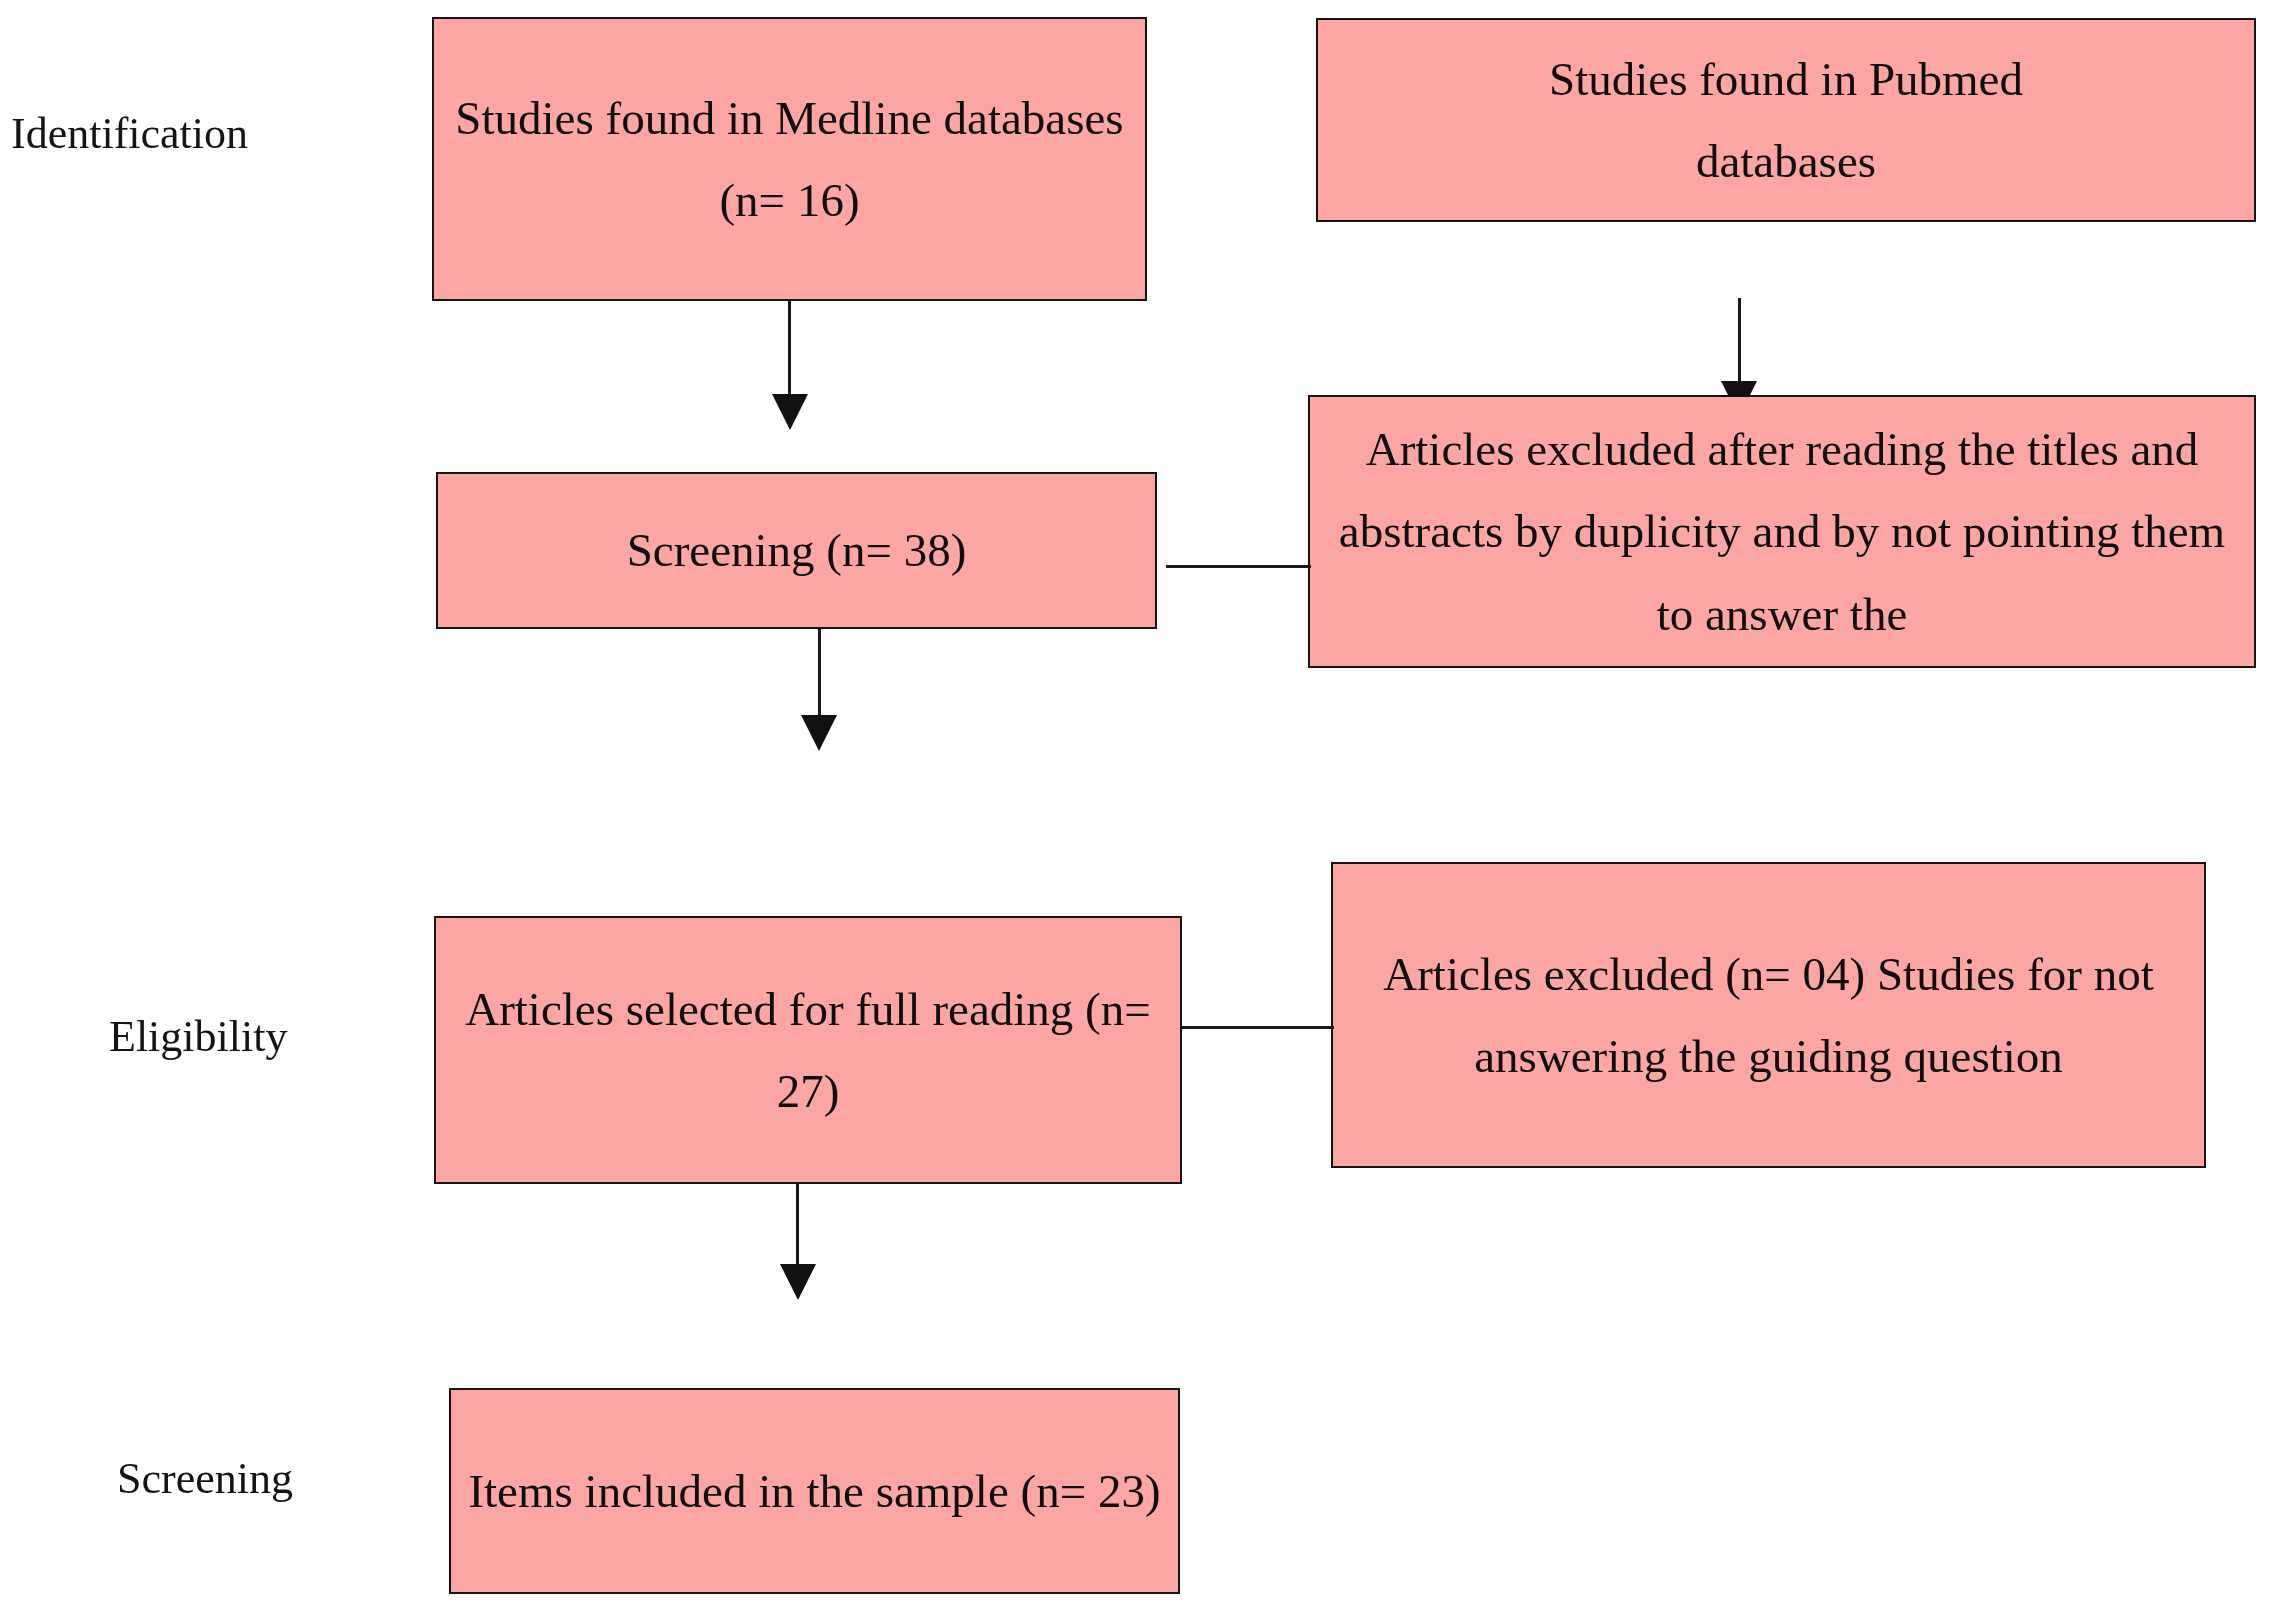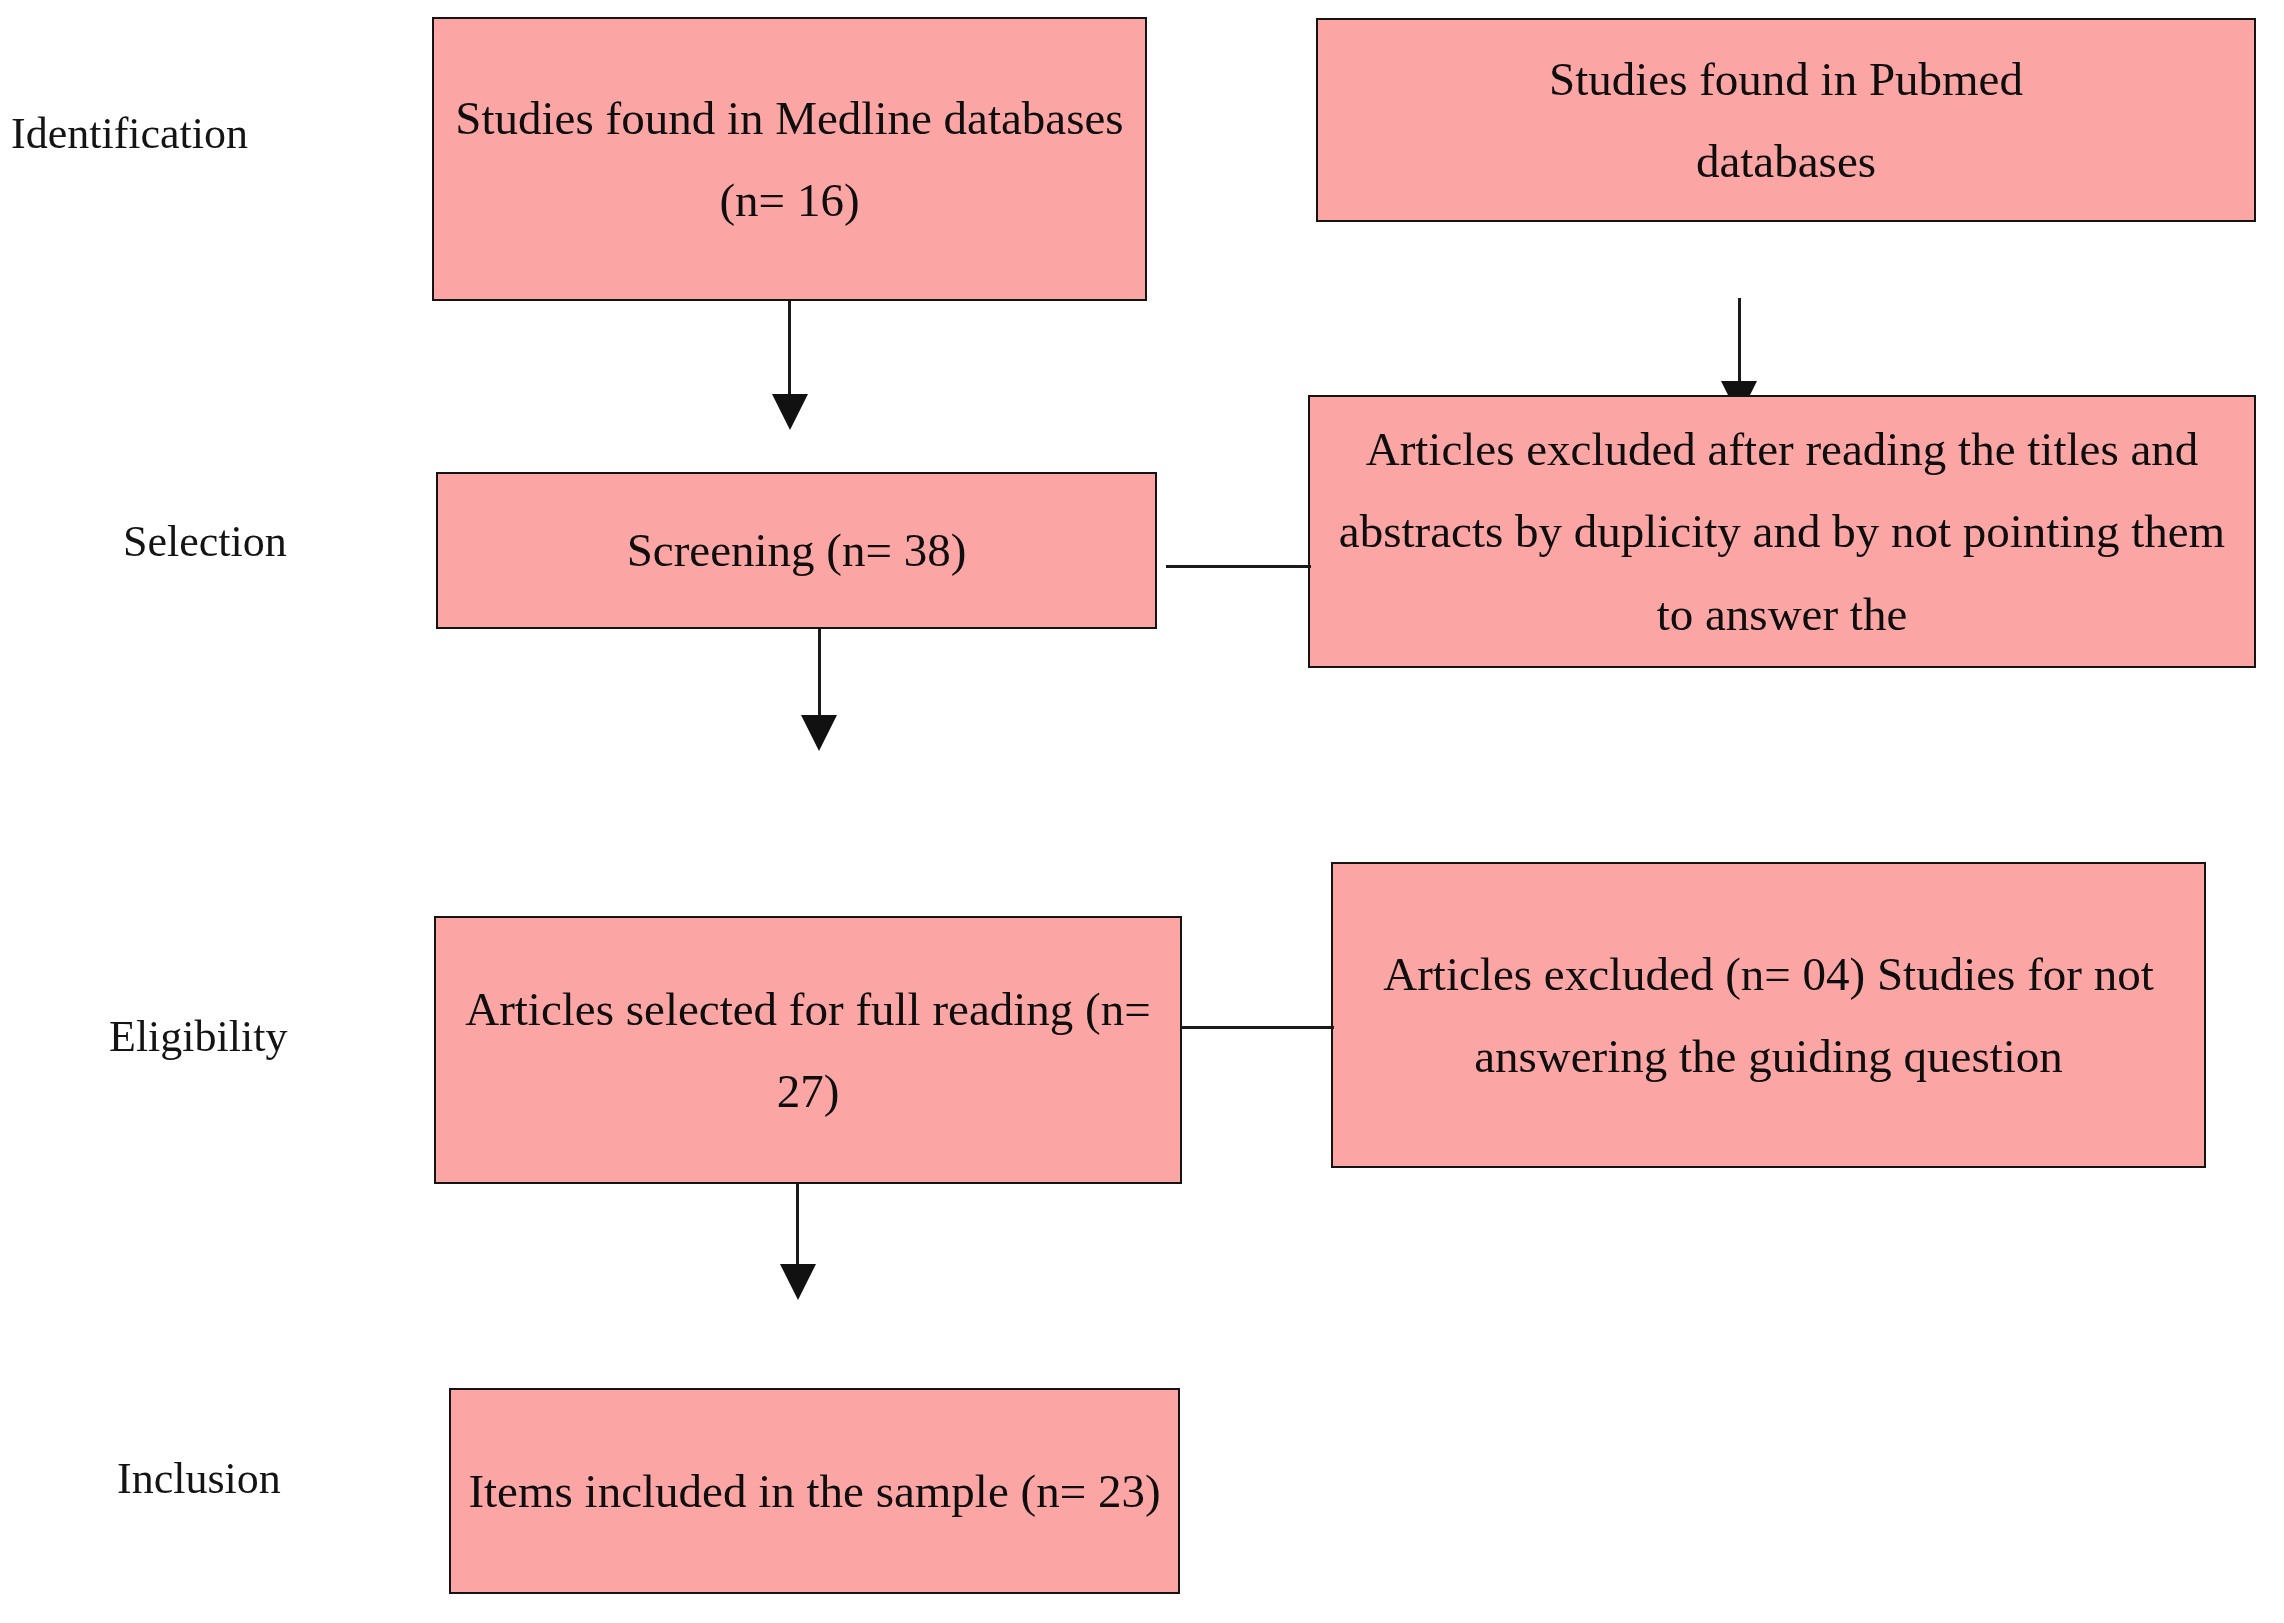--- a/index.html
+++ b/index.html
@@ -68,25 +68,24 @@
     border-top: 36px solid #111111;
   }
 </style>
 </head>
 <body>
 
 <div id="canvas">
 
   <div class="stage-label" style="left:11px; top:112px; width:381px;">Identification</div>
 
-  <div class="stage-label" style="left:123px; top:520px; width:381px;">Selection</div>
 
   <div class="stage-label" style="left:109px; top:1015px; width:381px;">Eligibility</div>
 
-  <div class="stage-label" style="left:117px; top:1457px; width:381px;">Inclusion</div>
+  <div class="stage-label" style="left:117px; top:1457px; width:381px;">Screening</div>
 
   <div class="flow-box" style="left:432px; top:17px; width:715px; height:284px;">
     <div class="box-text">Studies found in Medline databases (n= 16)</div>
   </div>
 
   <div class="flow-box" style="left:1316px; top:18.4px; width:940px; height:204px;">
     <div class="box-text" style="max-width:652px; margin:0 auto;">Studies found in Pubmed databases</div>
   </div>
 
   <div class="v-line" style="left:788px; top:301px; height:95px;"></div>

